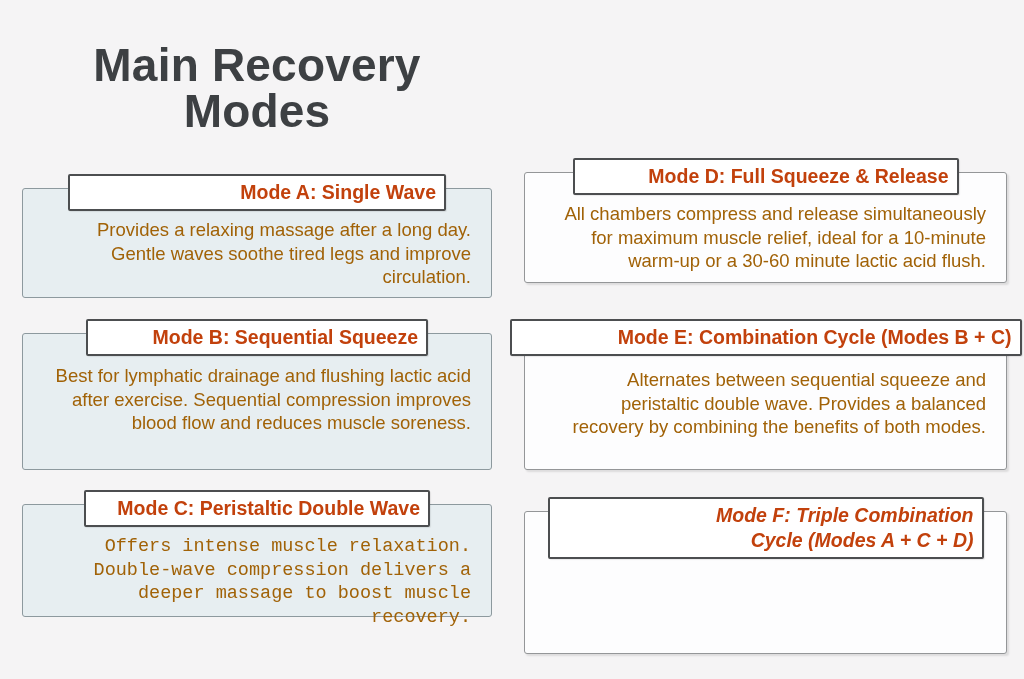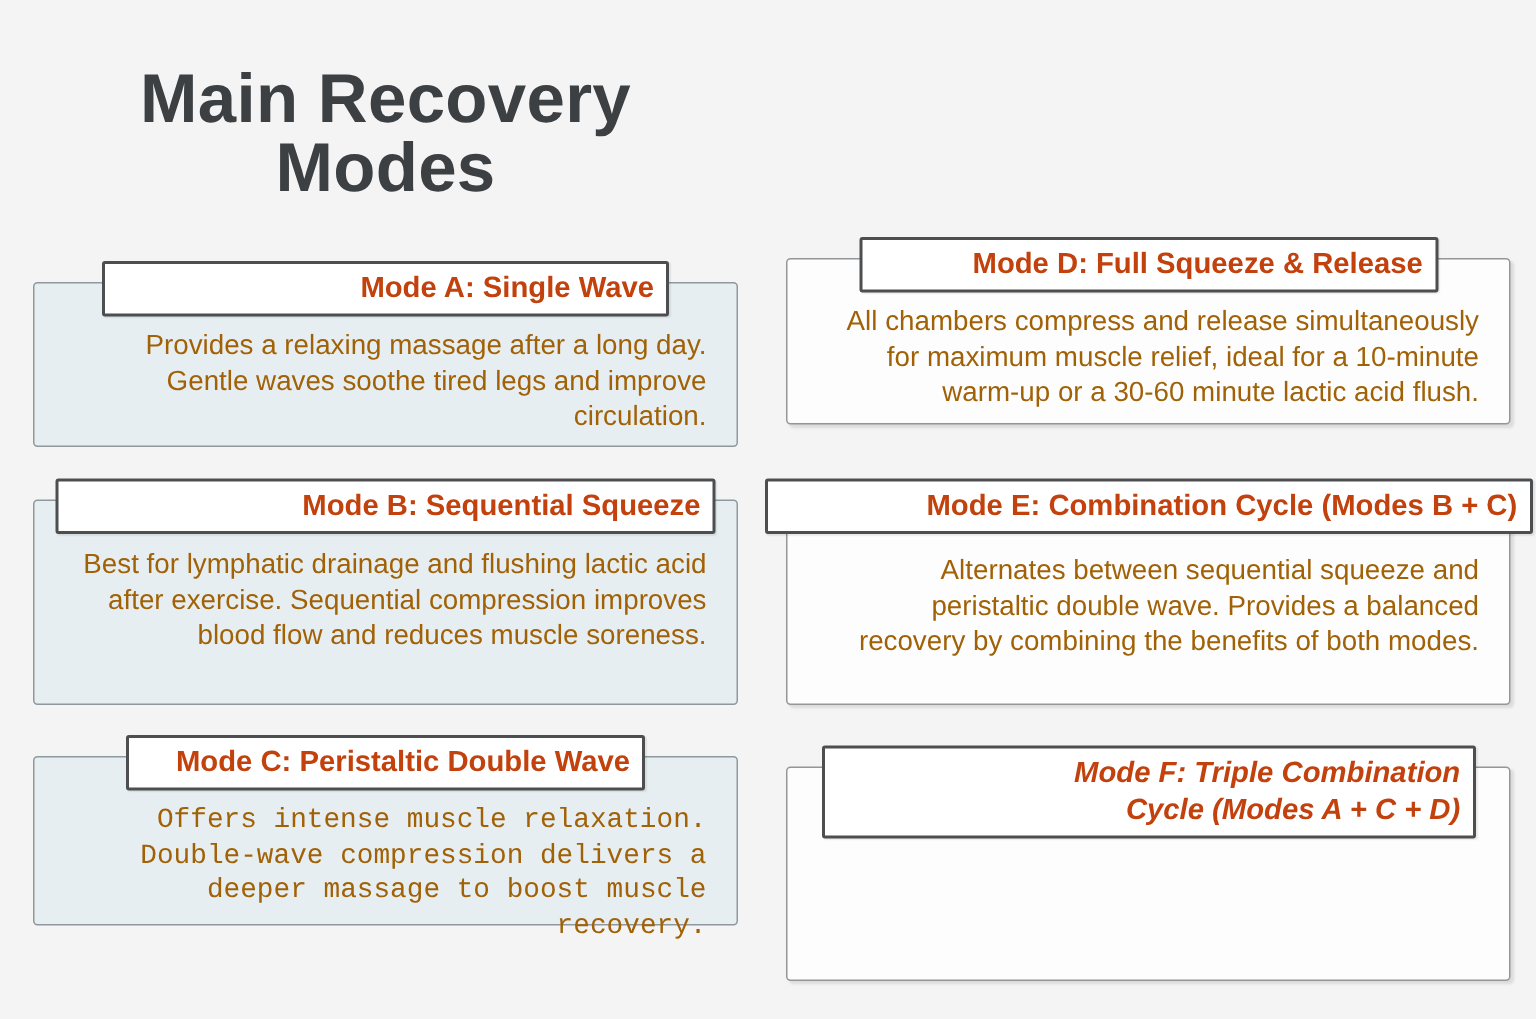--- a/index.html
+++ b/index.html
@@ -71,21 +71,21 @@
     background:#fdfdfe;
     border:1.5px solid #949698;
     box-shadow:2px 2px 2px rgba(0,0,0,0.10);
   }
 
   .card.c-a{top:188px;height:110px;}
   .card.c-a .card-title{width:378px;}
   .card.c-a .card-body{padding-top:29px;}
 
   .card.c-b{top:333px;height:137px;}
-  .card.c-b .card-title{width:440px;}
+  .card.c-b .card-title{width:342px;}
   .card.c-b .card-body{padding-top:30px;}
 
   .card.c-c{top:504px;height:113px;}
   .card.c-c .card-title{width:346px;}
   .card.c-c .card-body{padding-top:30px;font-family:Liberation Mono, monospace;}
 
   .card.c-d{top:172px;height:111px;}
   .card.c-d .card-title{width:386px;}
   .card.c-d .card-body{padding-top:29px;}
 

